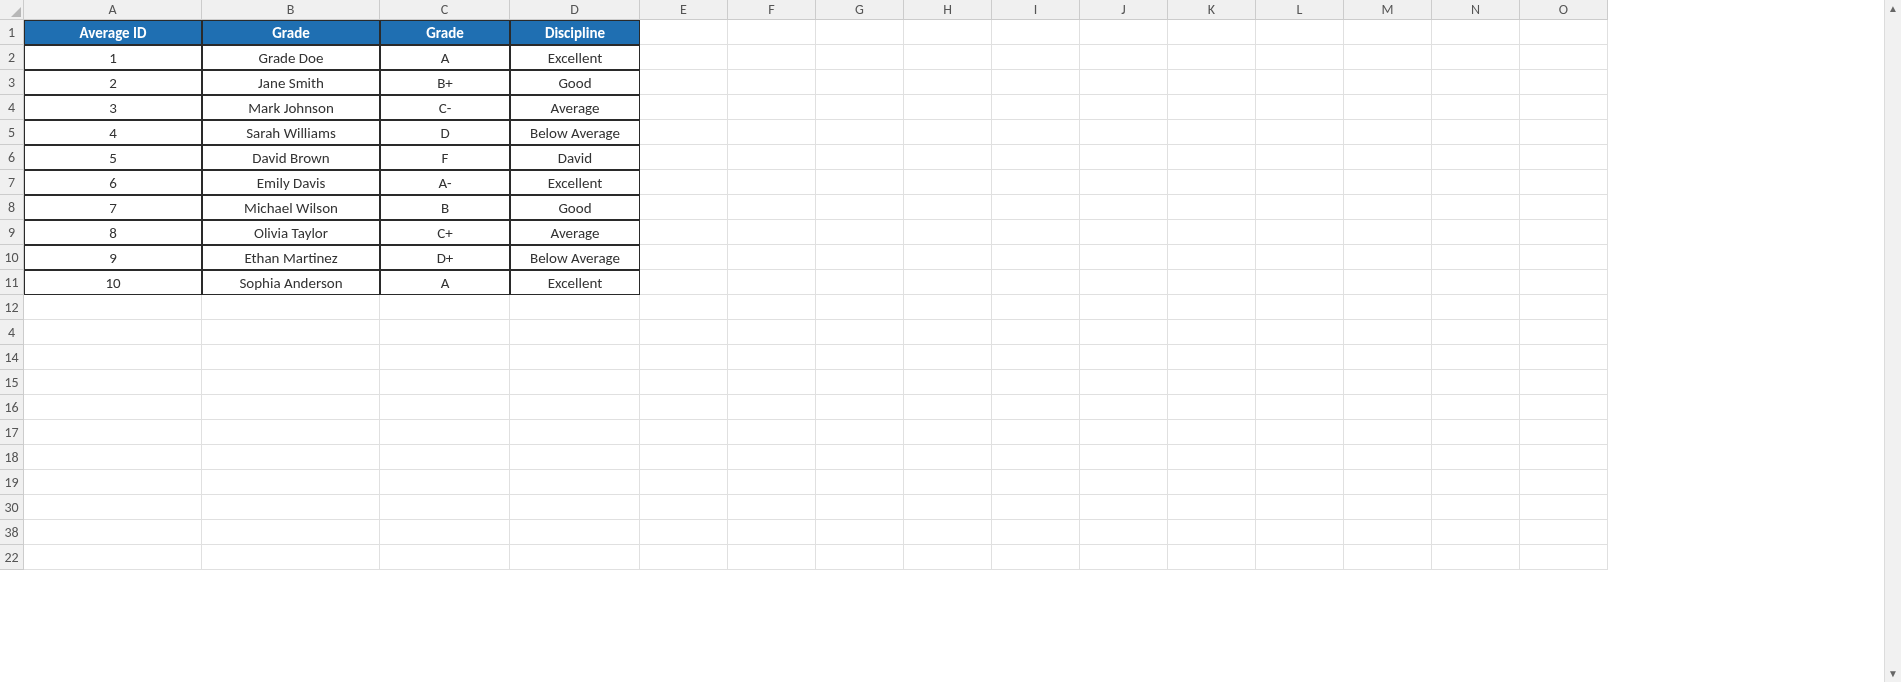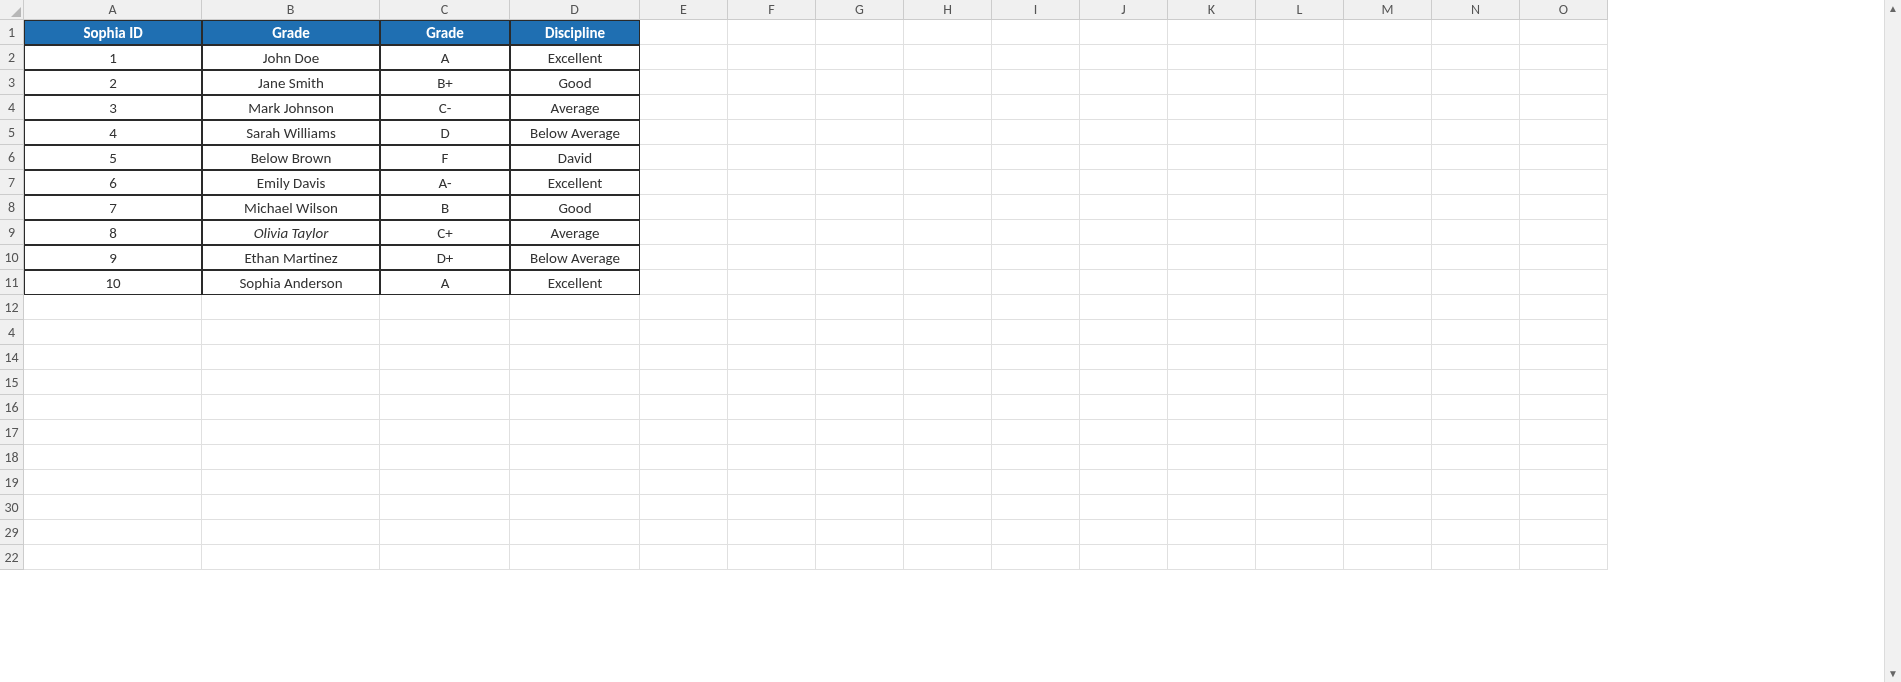--- a/index.html
+++ b/index.html
@@ -104,39 +104,39 @@
   <div class="colhdr" style="grid-row:1;grid-column:10">I</div>
   <div class="colhdr" style="grid-row:1;grid-column:11">J</div>
   <div class="colhdr" style="grid-row:1;grid-column:12">K</div>
   <div class="colhdr" style="grid-row:1;grid-column:13">L</div>
   <div class="colhdr" style="grid-row:1;grid-column:14">M</div>
   <div class="colhdr" style="grid-row:1;grid-column:15">N</div>
   <div class="colhdr" style="grid-row:1;grid-column:16">O</div>
   <div class="scrollcol" style="grid-row:1;grid-column:17"></div>
 
 <div class="rowhdr" style="grid-area: 2 / 1;">1</div>
-    <div class="th" style="grid-area: 2 / 2;">Sophia ID</div>
+    <div class="th" style="grid-area: 2 / 2;">Average ID</div>
     <div class="th" style="grid-area: 2 / 3;">Grade</div>
     <div class="th" style="grid-area: 2 / 4;">Grade</div>
     <div class="th" style="grid-area: 2 / 5;">Discipline</div>
     <div style="grid-area: 2 / 6;"></div>
     <div style="grid-area: 2 / 7;"></div>
     <div style="grid-area: 2 / 8;"></div>
     <div style="grid-area: 2 / 9;"></div>
     <div style="grid-area: 2 / 10;"></div>
     <div style="grid-area: 2 / 11;"></div>
     <div style="grid-area: 2 / 12;"></div>
     <div style="grid-area: 2 / 13;"></div>
     <div style="grid-area: 2 / 14;"></div>
     <div style="grid-area: 2 / 15;"></div>
     <div style="grid-area: 2 / 16;"></div>
     <div class="scrollcol" style="grid-area: 2 / 17;"></div>
     <div class="rowhdr" style="grid-area: 3 / 1;">2</div>
     <div class="td" style="grid-area: 3 / 2;">1</div>
-    <div class="td" style="grid-area: 3 / 3;">John Doe</div>
+    <div class="td" style="grid-area: 3 / 3;">Grade Doe</div>
     <div class="td" style="grid-area: 3 / 4;">A</div>
     <div class="td" style="grid-area: 3 / 5;">Excellent</div>
     <div style="grid-area: 3 / 6;"></div>
     <div style="grid-area: 3 / 7;"></div>
     <div style="grid-area: 3 / 8;"></div>
     <div style="grid-area: 3 / 9;"></div>
     <div style="grid-area: 3 / 10;"></div>
     <div style="grid-area: 3 / 11;"></div>
     <div style="grid-area: 3 / 12;"></div>
     <div style="grid-area: 3 / 13;"></div>
@@ -190,21 +190,21 @@
     <div style="grid-area: 6 / 10;"></div>
     <div style="grid-area: 6 / 11;"></div>
     <div style="grid-area: 6 / 12;"></div>
     <div style="grid-area: 6 / 13;"></div>
     <div style="grid-area: 6 / 14;"></div>
     <div style="grid-area: 6 / 15;"></div>
     <div style="grid-area: 6 / 16;"></div>
     <div class="scrollcol" style="grid-area: 6 / 17;"></div>
     <div class="rowhdr" style="grid-area: 7 / 1;">6</div>
     <div class="td" style="grid-area: 7 / 2;">5</div>
-    <div class="td" style="grid-area: 7 / 3;">Below Brown</div>
+    <div class="td" style="grid-area: 7 / 3;">David Brown</div>
     <div class="td" style="grid-area: 7 / 4;">F</div>
     <div class="td" style="grid-area: 7 / 5;">David</div>
     <div style="grid-area: 7 / 6;"></div>
     <div style="grid-area: 7 / 7;"></div>
     <div style="grid-area: 7 / 8;"></div>
     <div style="grid-area: 7 / 9;"></div>
     <div style="grid-area: 7 / 10;"></div>
     <div style="grid-area: 7 / 11;"></div>
     <div style="grid-area: 7 / 12;"></div>
     <div style="grid-area: 7 / 13;"></div>
@@ -241,21 +241,21 @@
     <div style="grid-area: 9 / 10;"></div>
     <div style="grid-area: 9 / 11;"></div>
     <div style="grid-area: 9 / 12;"></div>
     <div style="grid-area: 9 / 13;"></div>
     <div style="grid-area: 9 / 14;"></div>
     <div style="grid-area: 9 / 15;"></div>
     <div style="grid-area: 9 / 16;"></div>
     <div class="scrollcol" style="grid-area: 9 / 17;"></div>
     <div class="rowhdr" style="grid-area: 10 / 1;">9</div>
     <div class="td" style="grid-area: 10 / 2;">8</div>
-    <div class="td" style="grid-area: 10 / 3; font-style: italic;">Olivia Taylor</div>
+    <div class="td" style="grid-area: 10 / 3;">Olivia Taylor</div>
     <div class="td" style="grid-area: 10 / 4;">C+</div>
     <div class="td" style="grid-area: 10 / 5;">Average</div>
     <div style="grid-area: 10 / 6;"></div>
     <div style="grid-area: 10 / 7;"></div>
     <div style="grid-area: 10 / 8;"></div>
     <div style="grid-area: 10 / 9;"></div>
     <div style="grid-area: 10 / 10;"></div>
     <div style="grid-area: 10 / 11;"></div>
     <div style="grid-area: 10 / 12;"></div>
     <div style="grid-area: 10 / 13;"></div>
@@ -443,21 +443,21 @@
     <div style="grid-area: 21 / 8;"></div>
     <div style="grid-area: 21 / 9;"></div>
     <div style="grid-area: 21 / 10;"></div>
     <div style="grid-area: 21 / 11;"></div>
     <div style="grid-area: 21 / 12;"></div>
     <div style="grid-area: 21 / 13;"></div>
     <div style="grid-area: 21 / 14;"></div>
     <div style="grid-area: 21 / 15;"></div>
     <div style="grid-area: 21 / 16;"></div>
     <div class="scrollcol" style="grid-area: 21 / 17;"></div>
-    <div class="rowhdr" style="grid-area: 22 / 1;">29</div>
+    <div class="rowhdr" style="grid-area: 22 / 1;">38</div>
     <div style="grid-area: 22 / 2;"></div>
     <div style="grid-area: 22 / 3;"></div>
     <div style="grid-area: 22 / 4;"></div>
     <div style="grid-area: 22 / 5;"></div>
     <div style="grid-area: 22 / 6;"></div>
     <div style="grid-area: 22 / 7;"></div>
     <div style="grid-area: 22 / 8;"></div>
     <div style="grid-area: 22 / 9;"></div>
     <div style="grid-area: 22 / 10;"></div>
     <div style="grid-area: 22 / 11;"></div>

